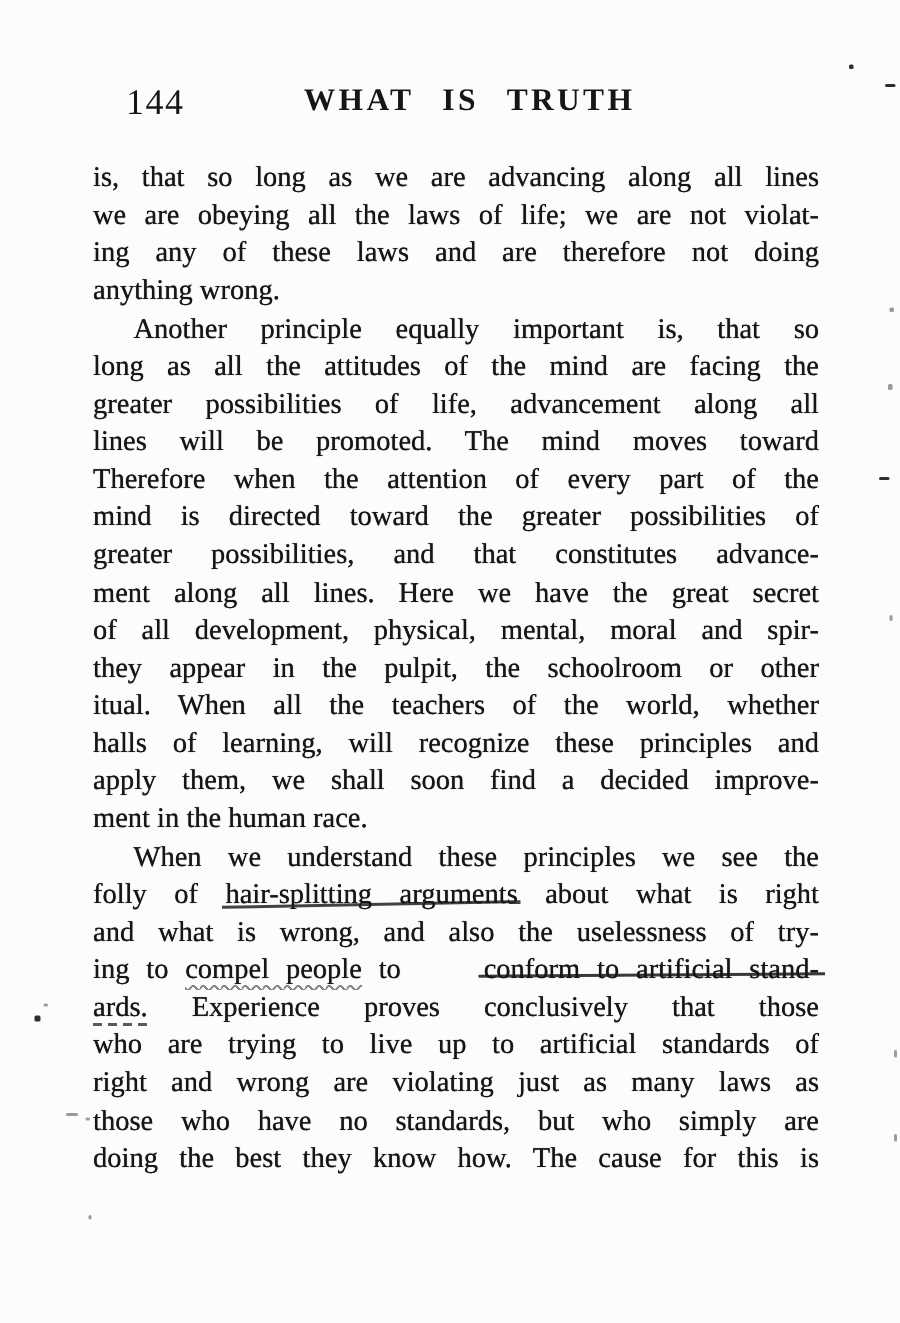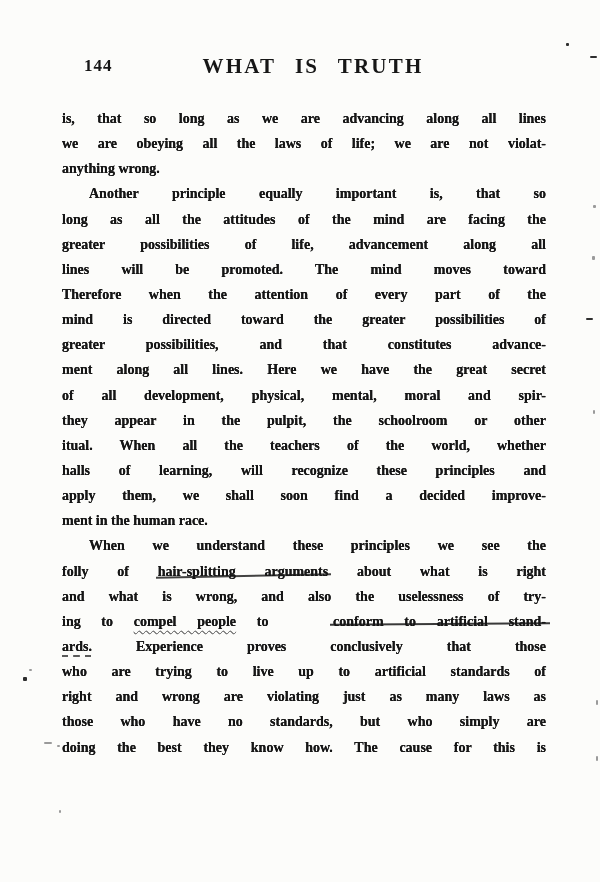--- a/index.html
+++ b/index.html
@@ -19,47 +19,46 @@
   .scan-page{
     position:absolute;inset:0;
     background:var(--paper);
   }
   
   .header{
     position:absolute;top:54px;left:0;right:0;height:32px;
   }
   .page-number{
     position:absolute;left:84px;top:2px;
-    font-size:17px;font-weight:bold;
+    font-size:24px;font-weight:normal;
     letter-spacing:1px;
   }
   .running-title{
     position:absolute;left:calc(50% + 13px);top:0;
     transform:translateX(-50%);
     font-size:21px;font-weight:bold;
     letter-spacing:2.2px;
     word-spacing:0.55em;
     white-space:nowrap;
   }
   
   .text-block{
     position:absolute;
     left:62px;top:106px;
     width:484px;
   }
   .para{margin:0;padding:0;}
   .line{
     height:25.15px;
     line-height:25.15px;
-    font-size:14px;
+    font-size:19px;
     text-align:justify;
     text-align-last:justify;
     white-space:nowrap;
     text-shadow:0 0 0.5px currentColor;
-    font-weight:bold;
   }
   .line.indent{padding-left:27px;}
   .line.lastline{text-align-last:left;}
   
   .mark-strike-rise{position:relative;}
   .mark-strike-rise::after{
     content:"";position:absolute;left:-2px;right:-2px;top:76%;
     border-top:2.4px solid rgba(25,25,25,.82);
     transform:rotate(-1.1deg);
   }
@@ -95,20 +94,21 @@
 
   <div class="header">
     <div class="page-number">144</div>
     <div class="running-title">WHAT IS TRUTH</div>
   </div>
 
   <div class="text-block">
       <div class="para">
         <div class="line"><span>is, that so long as we are advancing along all lines</span></div>
         <div class="line"><span>we are obeying all the laws of life; we are not violat-</span></div>
+        <div class="line"><span>ing any of these laws and are therefore not doing</span></div>
         <div class="line lastline"><span>anything wrong.</span></div>
       </div>
       <div class="para">
         <div class="line indent"><span>Another principle equally important is, that so</span></div>
         <div class="line"><span>long as all the attitudes of the mind are facing the</span></div>
         <div class="line"><span>greater possibilities of life, advancement along all</span></div>
         <div class="line"><span>lines will be promoted.  The mind moves toward</span></div>
         <div class="line"><span>Therefore when the attention of every part of the</span></div>
         <div class="line"><span>mind is directed toward the greater possibilities of</span></div>
         <div class="line"><span>greater possibilities, and that constitutes advance-</span></div>

